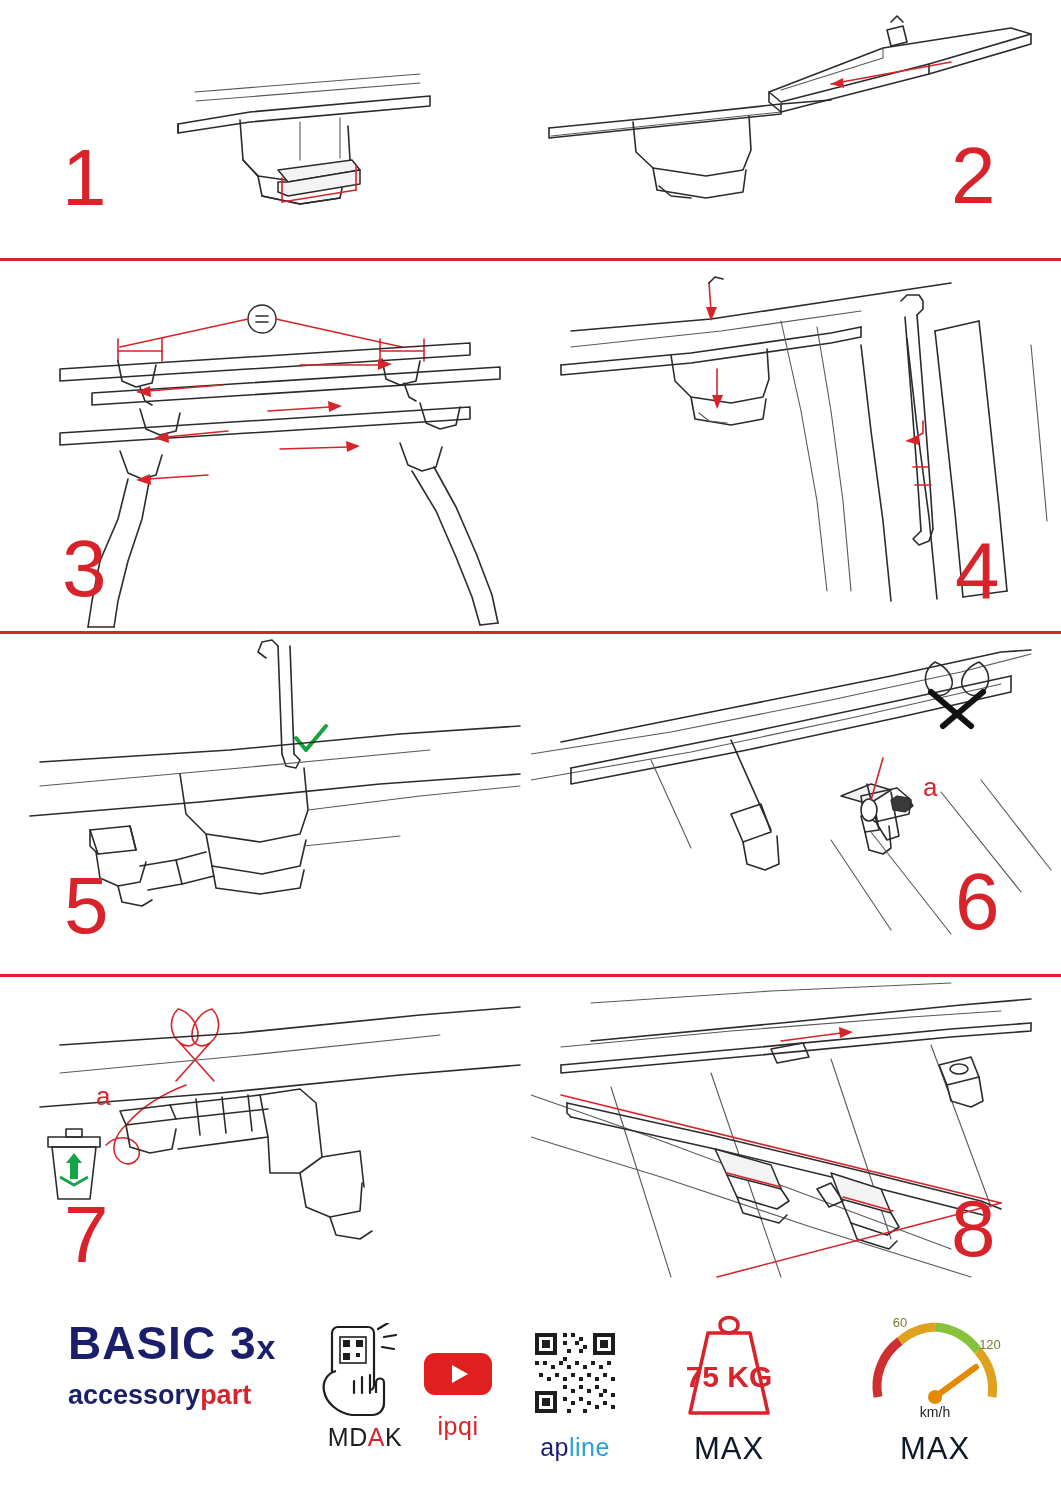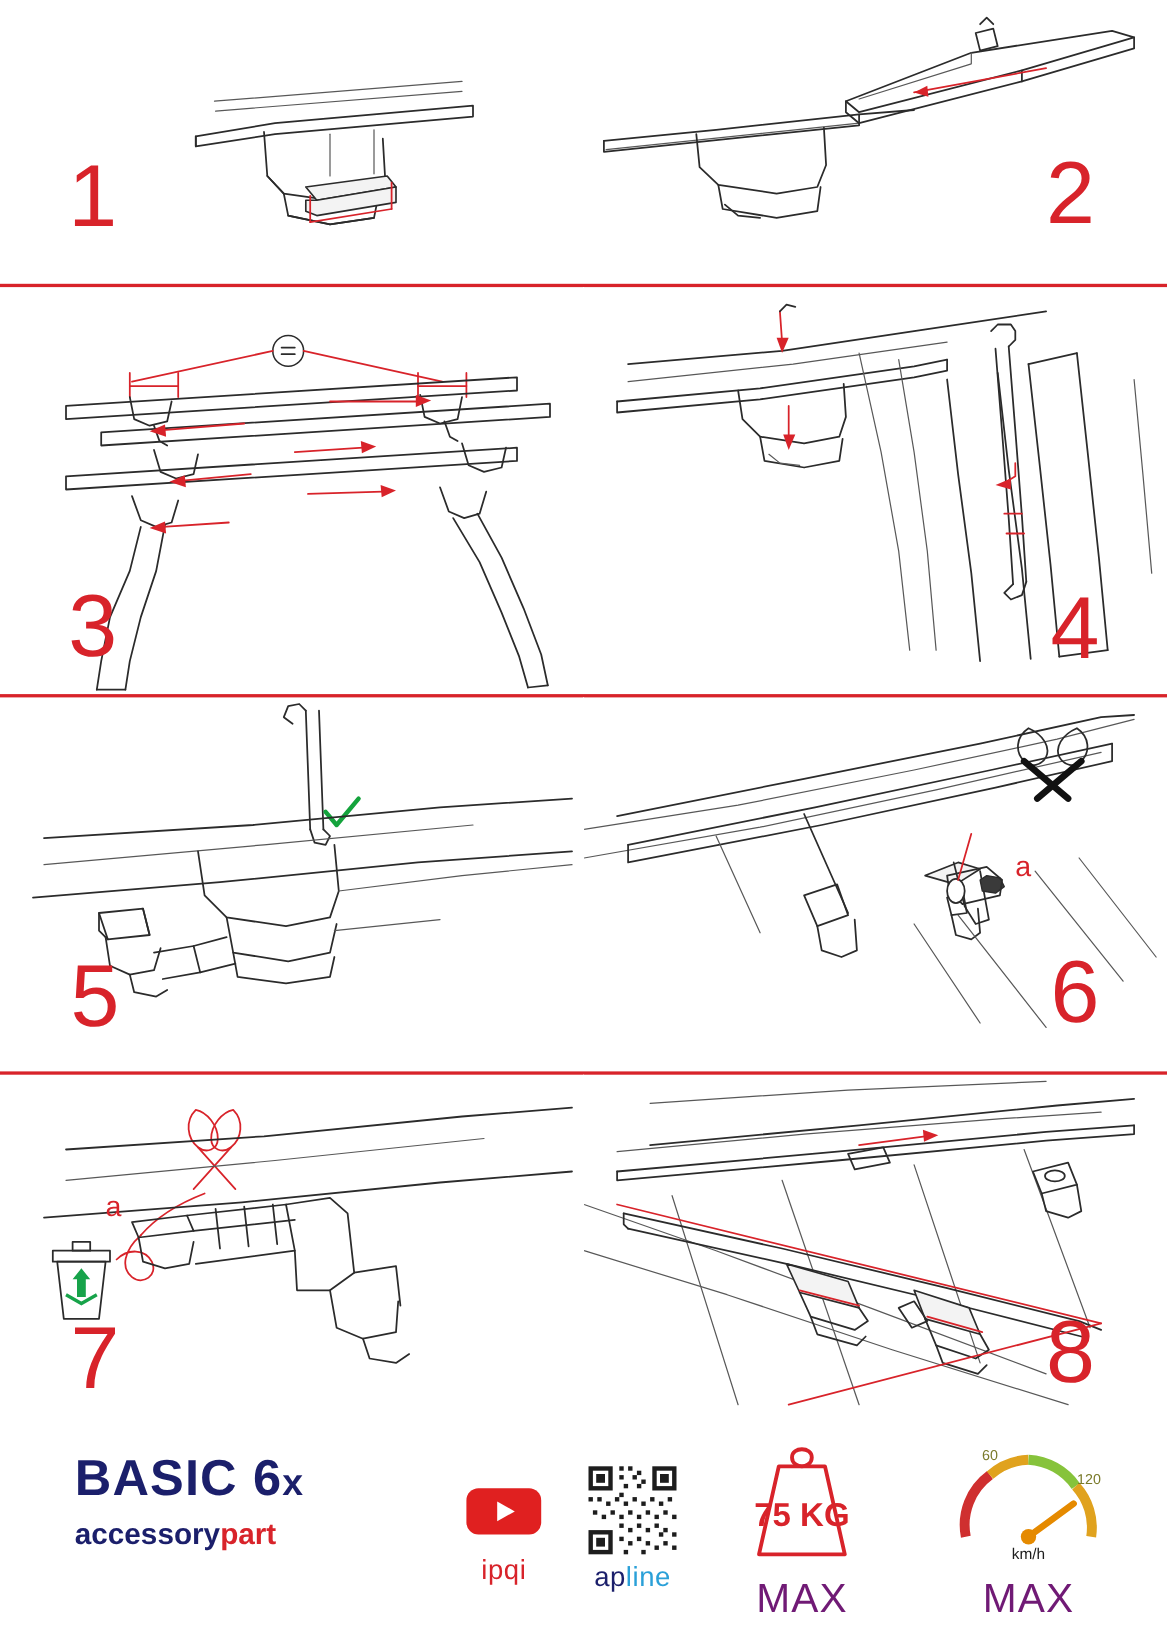--- a/index.html
+++ b/index.html
@@ -136,23 +136,23 @@
   .cap-ipqi { color: #d8232a; }
   .cap-apline { color: #1b1f6b; }
   .cap-apline .line { color: #2aa0d8; }
 
   .max-block {
     position: absolute;
     text-align: center;
   }
   .max-label {
     font-family: "Liberation Sans", sans-serif;
-    font-size: 37px;
+    font-size: 31px;
     letter-spacing: 1px;
-    color: #701a75;
+    color: #0f172a;
   }
   .kg-text {
     fill: #d8232a;
     font-family: "Liberation Sans", sans-serif;
     font-weight: bold;
     font-size: 30px;
   }
   .kmh-text {
     fill: #1d1d1d;
     font-family: "Liberation Sans", sans-serif;
@@ -434,26 +434,40 @@
         <path class="redf" d="M322 55 L308 50 L309 61 Z"></path>
       </svg>
       <div class="step-num" style="left:420px; top:212px;">8</div>
     </div>
     <div class="vsep"></div>
   </div>
 
   <div class="footer">
 
     <div class="brand-block">
-      <div class="brand-basic"><span>BASIC 6</span><span class="x">x</span></div>
+      <div class="brand-basic"><span>BASIC 3</span><span class="x">x</span></div>
       <div class="brand-accessory"><span>accessory</span><span class="part">part</span></div>
     </div>
 
     <div class="logo-row">
 
+      <div class="logo-item" style="left:0; top:0; width:130px;">
+        <svg width="110" height="96" viewBox="0 0 110 96">
+          <rect x="22" y="4" width="42" height="64" rx="6" fill="#fff" stroke="#1d1d1d" stroke-width="2.2"></rect>
+          <rect x="30" y="14" width="26" height="26" fill="none" stroke="#1d1d1d" stroke-width="1.6"></rect>
+          <rect x="33" y="17" width="7" height="7" fill="#1d1d1d"></rect>
+          <rect x="46" y="17" width="7" height="7" fill="#1d1d1d"></rect>
+          <rect x="33" y="30" width="7" height="7" fill="#1d1d1d"></rect>
+          <rect x="46" y="30" width="4" height="4" fill="#1d1d1d"></rect>
+          <path d="M68 6 L78 0 M74 14 L86 12 M72 24 L84 26" stroke="#1d1d1d" stroke-width="2.2" fill="none" stroke-linecap="round"></path>
+          <path d="M26 48 C18 50 12 58 14 68 C16 80 28 90 42 92 L62 92 C70 92 74 86 74 80 L74 60 C74 54 66 54 66 60 L66 70" fill="#fff" stroke="#1d1d1d" stroke-width="2.2"></path>
+          <path d="M60 70 L60 52 M52 70 L52 54 M44 70 L44 58" fill="none" stroke="#1d1d1d" stroke-width="2.2" stroke-linecap="round"></path>
+        </svg>
+        <div class="logo-cap cap-mdak"><span>MD</span><span class="a">A</span><span>K</span></div>
+      </div>
 
       <div class="logo-item" style="left:108px; top:24px; width:100px;">
         <svg width="72" height="52" viewBox="0 0 72 52">
           <rect x="2" y="6" width="68" height="42" rx="11" fill="#e02020"></rect>
           <path d="M30 18 L46 27 L30 36 Z" fill="#ffffff"></path>
         </svg>
         <div class="logo-cap cap-ipqi" style="margin-top:9px;">ipqi</div>
       </div>
 
       <div class="logo-item" style="left:205px; top:8px; width:140px;">
@@ -510,21 +524,21 @@
             <rect x="46" y="66" width="4" height="4"></rect>
               <rect x="54" y="70" width="4" height="4"></rect>
               <rect x="62" y="74" width="4" height="4"></rect>
             <rect x="70" y="70" width="4" height="4"></rect>
               <rect x="78" y="74" width="4" height="4"></rect>
               <rect x="34" y="78" width="4" height="4"></rect>
             <rect x="50" y="78" width="4" height="4"></rect>
               <rect x="66" y="62" width="4" height="4"></rect>
           </g>
         </svg>
-        <div class="logo-cap cap-apline" style="margin-top:0;"><span>ap</span><span class="line">line</span></div>
+        <div class="logo-cap cap-apline" style="margin-top:14px;"><span>ap</span><span class="line">line</span></div>
       </div>
     </div>
 
     <div class="max-block" style="left:644px; top:12px; width:170px;">
       <svg width="130" height="120" viewBox="0 0 130 120">
         <path d="M56 18 C56 8 74 8 74 18 C74 24 68 26 65 26 C62 26 56 24 56 18 Z" fill="none" stroke="#d8232a" stroke-width="3.5"></path>
         <path d="M44 26 L86 26 L104 106 L26 106 Z" fill="none" stroke="#d8232a" stroke-width="3.5" stroke-linejoin="round"></path>
         <text class="kg-text" x="65" y="80" text-anchor="middle">75 KG</text>
       </svg>
       <div class="max-label">MAX</div>

